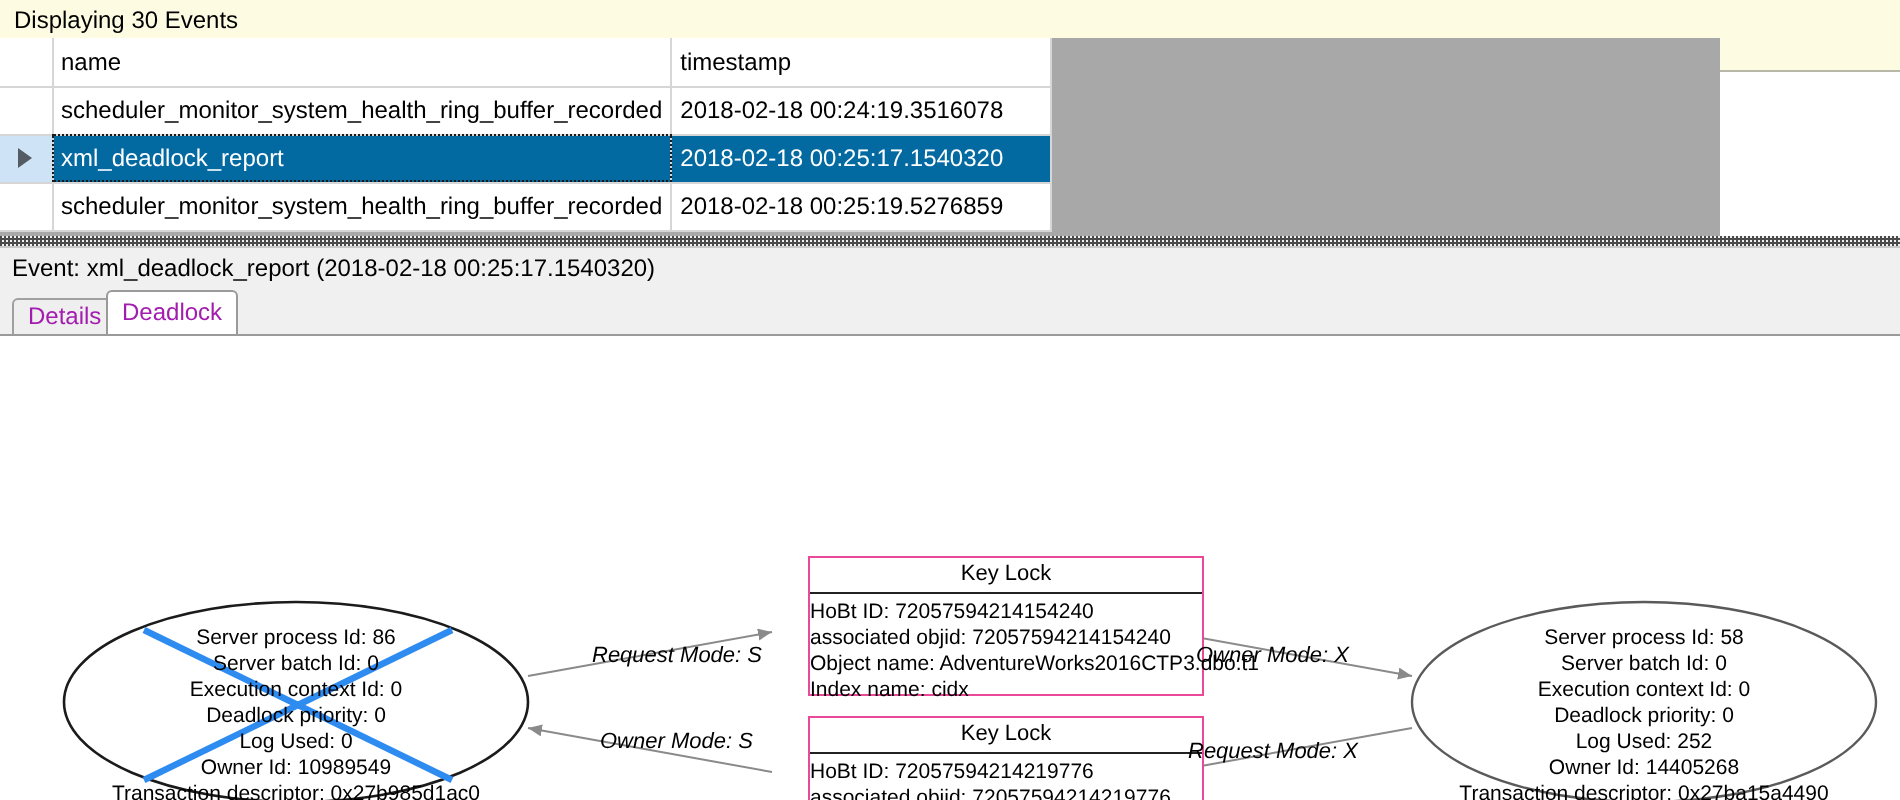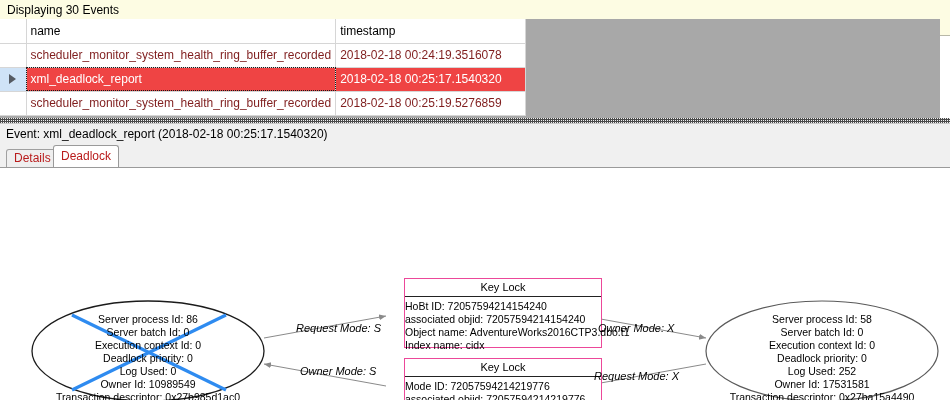--- a/index.html
+++ b/index.html
@@ -21,21 +21,21 @@
     border-bottom: 1px solid #b8b8a8;
     box-sizing: border-box;
   }
   .status-strip .label {
     position: absolute; left: 7px; top: 3px;
     font-size: 12px; color: #000; white-space: nowrap;
   }
 
   
   .grid-wrap {
-    position: absolute; left: 0; top: 19px; width: 940px; height: 99px;
+    position: absolute; left: 0; top: 19px; width: 860px; height: 99px;
     background: #a8a8a8;
     overflow: hidden;
   }
   .grid-table {
     border-collapse: collapse;
     table-layout: fixed;
     background: #ffffff;
     font-size: 12px;
   }
   .grid-table td, .grid-table th {
@@ -43,30 +43,30 @@
     border-top: none;
     border-left: none;
     padding: 0 4px;
     height: 24px;
     box-sizing: border-box;
     font-weight: normal;
     text-align: left;
     white-space: nowrap;
     overflow: hidden;
     background: #ffffff;
-    color: #7f1d1d;
+    color: #000000;
   }
   .col-sel  { width: 26px; padding: 0 !important; position: relative; }
   .col-name { width: 278px; }
   .col-ts   { width: 190px; }
 
   .grid-table thead th { background:#ffffff; color:#000; }
   .grid-table thead th.col-sel { background:#ffffff; }
 
-  tr.row-selected td { background: #ef4444; color: #ffffff; }
+  tr.row-selected td { background: #0369a1; color: #ffffff; }
   tr.row-selected td.col-sel { background: #cfe3f7; }
   tr.row-selected td.cell-focus {
     outline: 1px dotted #1a1a1a;
     outline-offset: -1px;
   }
 
   .sel-tri {
     position: absolute; left: 9px; top: 50%; margin-top: -5px;
     width: 0; height: 0;
     border-left: 7px solid #555b63;
@@ -96,21 +96,21 @@
     position: absolute; left: 6px; top: 3px;
     font-size: 12px; color: #000; white-space: nowrap;
   }
 
   
   .tabstrip { position: absolute; left: 0; top: 21px; width: 950px; height: 22px; }
   .tab {
     position: absolute; bottom: 0;
     box-sizing: border-box;
     font-size: 12px;
-    color: #b91c1c;
+    color: #a21caf;
     padding: 0 7px;
     line-height: 17px;
     height: 18px;
     background: #efefef;
     border: 1px solid #a0a0a0;
     border-bottom: none;
     border-radius: 3px 3px 0 0;
   }
   .tab.active {
     height: 22px;
@@ -262,38 +262,38 @@
           <div>Owner Id: 10989549</div>
           <div>Transaction descriptor: 0x27b985d1ac0</div>
         </div>
 
         <div class="proc-text" style="left:702px; top:145px; width:240px;">
           <div>Server process Id: 58</div>
           <div>Server batch Id: 0</div>
           <div>Execution context Id: 0</div>
           <div>Deadlock priority: 0</div>
           <div>Log Used: 252</div>
-          <div>Owner Id: 17531581</div>
+          <div>Owner Id: 14405268</div>
           <div>Transaction descriptor: 0x27ba15a4490</div>
         </div>
 
         <div class="node-box" style="left:388px; top:110px; width:198px; height:70px;">
           <div class="hdr">Key Lock</div>
           <div class="body">
             <div>HoBt ID: 72057594214154240</div>
             <div>associated objid: 72057594214154240</div>
             <div>Object name: AdventureWorks2016CTP3.dbo.t1</div>
             <div>Index name: cidx</div>
           </div>
         </div>
 
         <div class="node-box" style="left:388px; top:190px; width:198px; height:70px;">
           <div class="hdr">Key Lock</div>
           <div class="body">
-            <div>Mode ID: 72057594214219776</div>
+            <div>HoBt ID: 72057594214219776</div>
             <div>associated objid: 72057594214219776</div>
 
           </div>
         </div>
 
         <div class="edge-label" style="left:296px; top:154px;">Request Mode: S</div>
         <div class="edge-label" style="left:598px; top:154px;">Owner Mode: X</div>
         <div class="edge-label" style="left:300px; top:197px;">Owner Mode: S</div>
         <div class="edge-label" style="left:594px; top:202px;">Request Mode: X</div>
 

